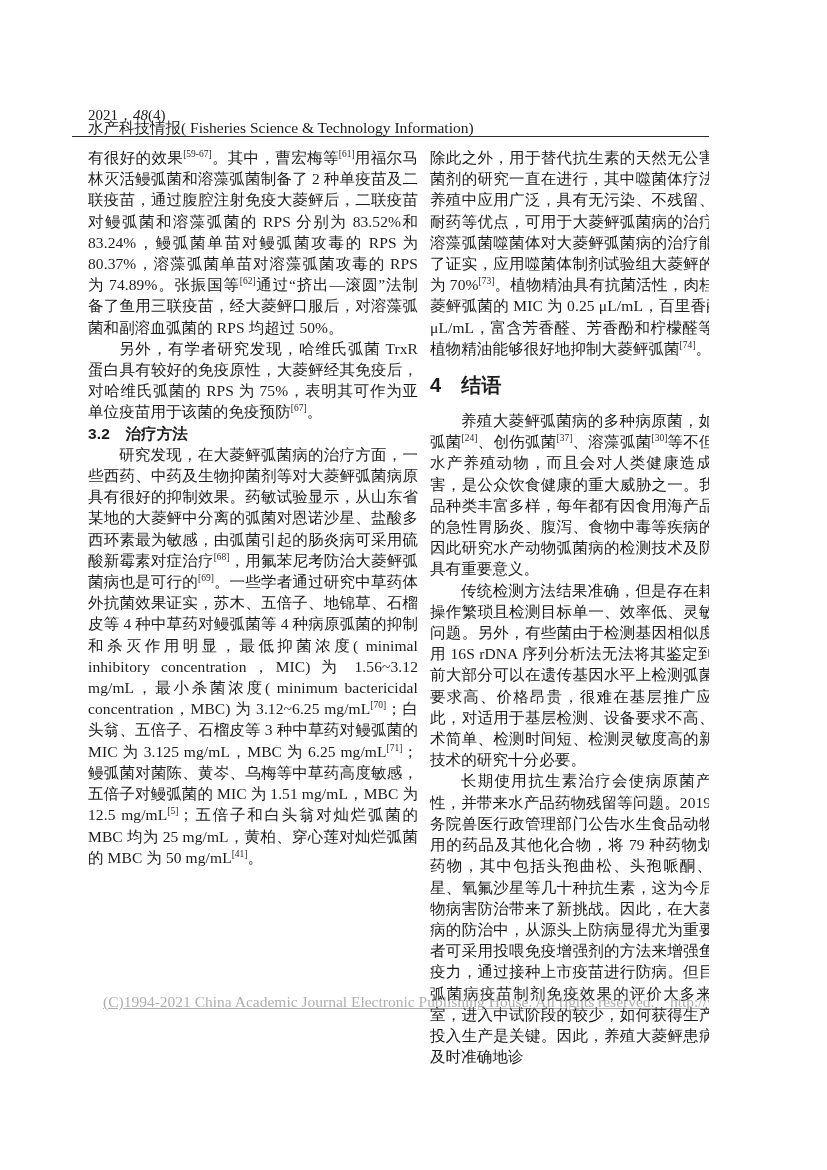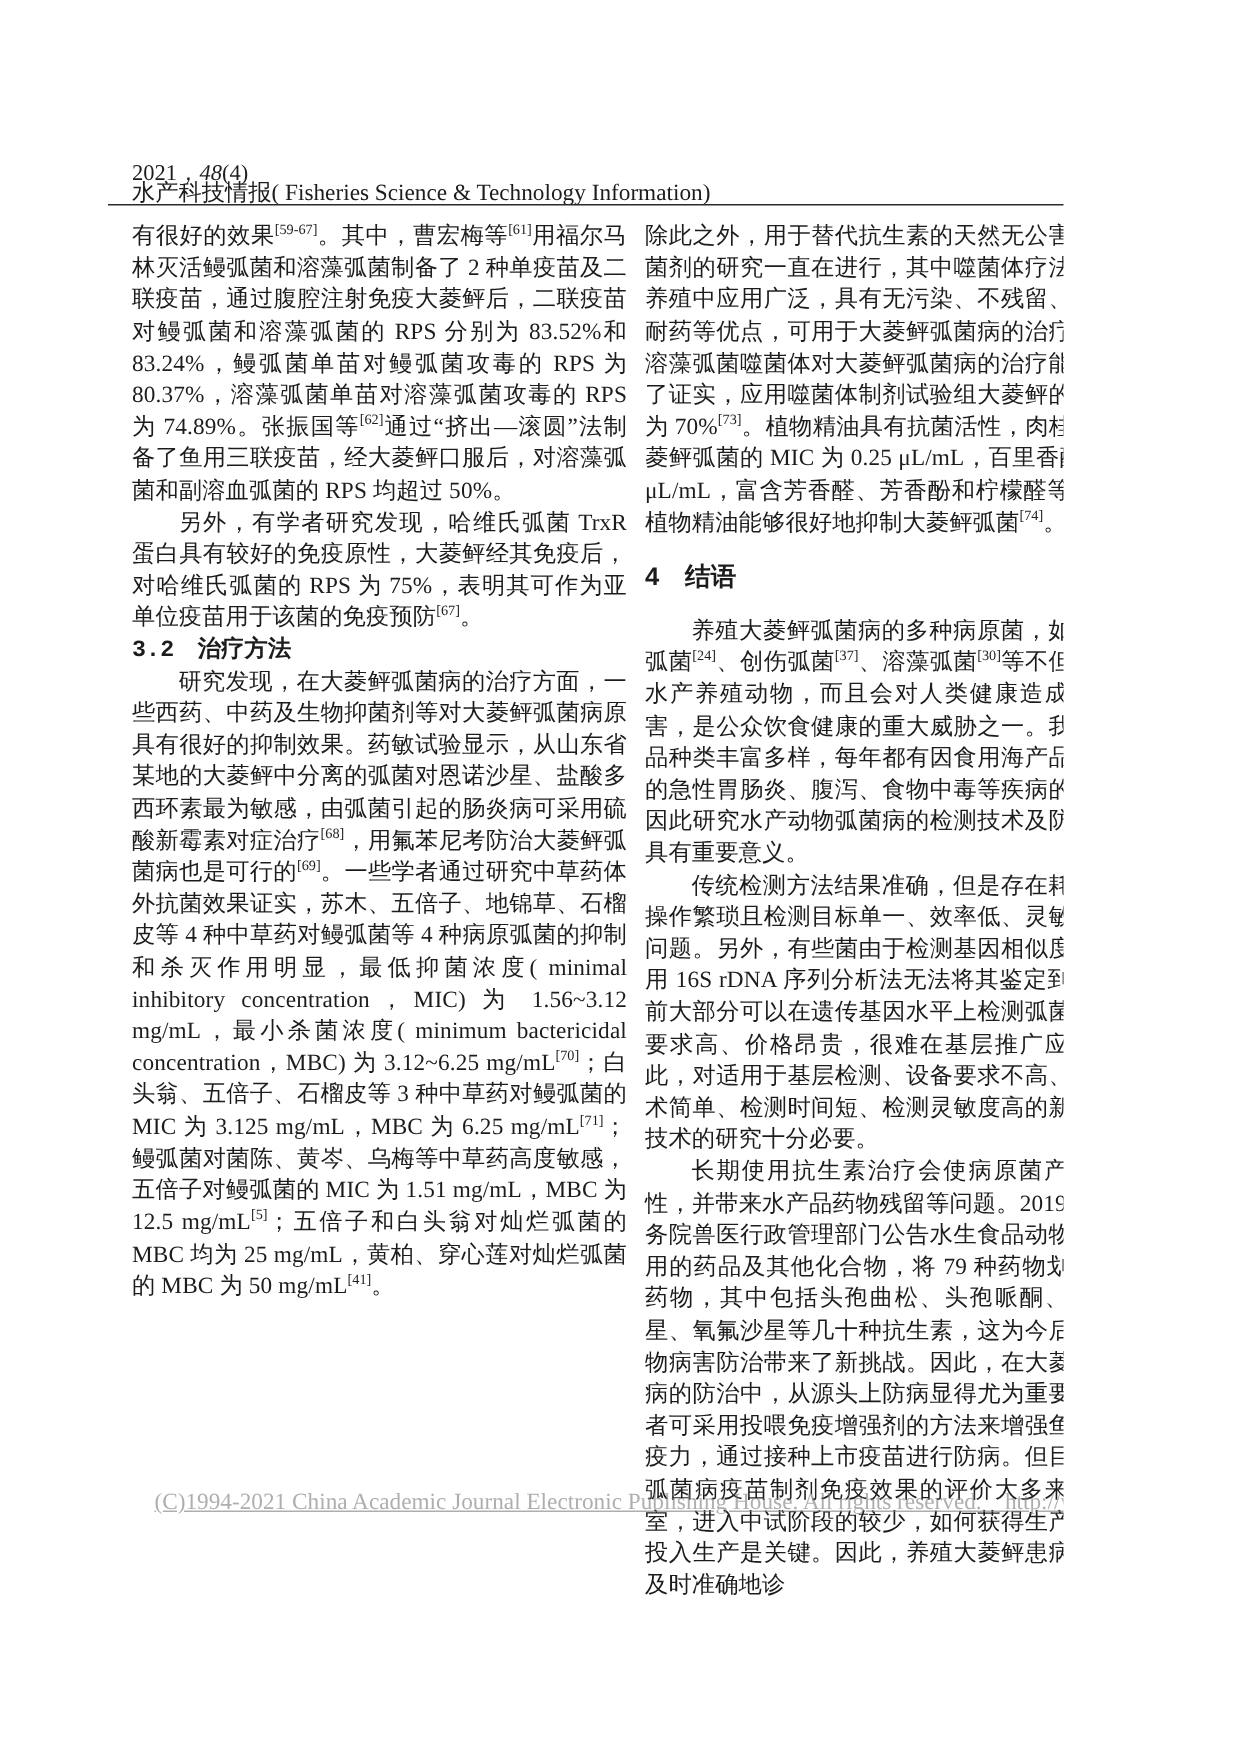--- a/index.html
+++ b/index.html
@@ -28,27 +28,27 @@
     text-align:justify;text-justify:inter-ideograph;
     letter-spacing:0.1px;
   }
   .col-left{left:88px;width:330px;}
   .col-right{left:430px;width:332px;}
   .para{margin:0;}
   .para.indent{text-indent:2em;}
   sup{font-size:9.5px;line-height:0;vertical-align:super;letter-spacing:0;}
 
   .sec-h2{
-    font-family:Liberation Mono, monospace;
+    font-family:Liberation Sans, sans-serif;
     font-weight:bold;font-size:15.5px;line-height:21.2px;margin:0;
     text-align:left;
   }
   .sec-h1{
     font-family:"Liberation Sans","DejaVu Sans",sans-serif;
-    font-weight:bold;font-size:17px;line-height:24px;
+    font-weight:bold;font-size:20px;line-height:24px;
     margin:14px 0 13px 0;text-align:left;
   }
 
   
   .watermark{
     position:absolute;left:103px;top:993px;
     font-size:15.5px;color:rgba(125,125,125,0.62);
     white-space:pre;z-index:5;pointer-events:none;text-decoration:underline;
   }
 </style>

